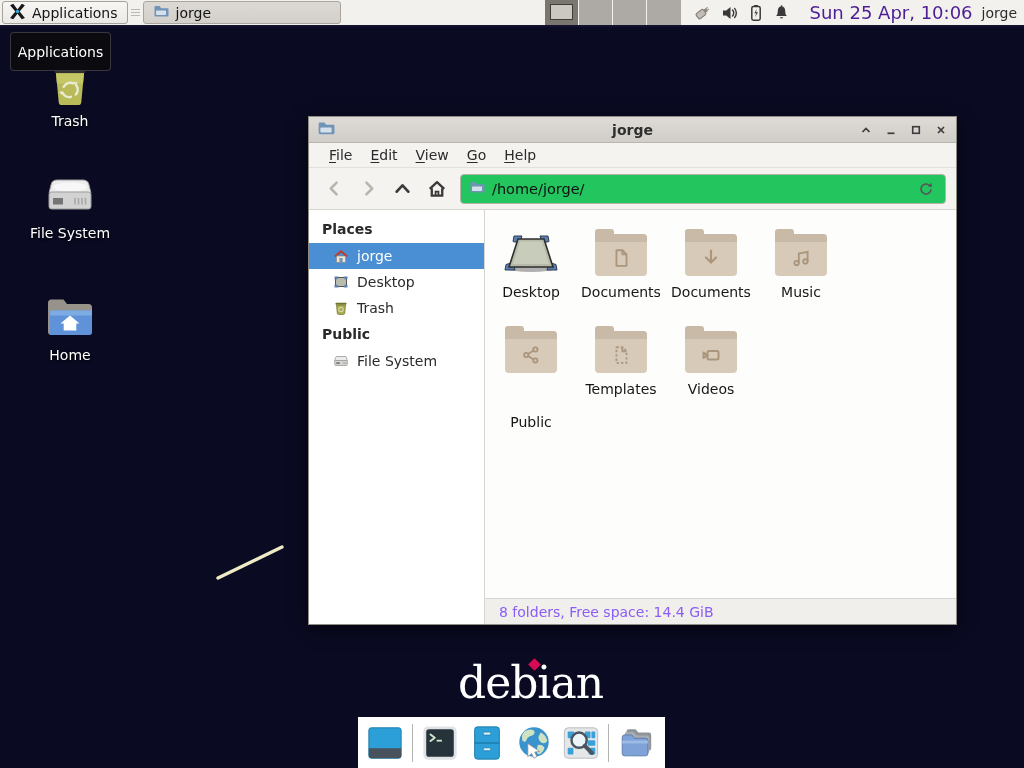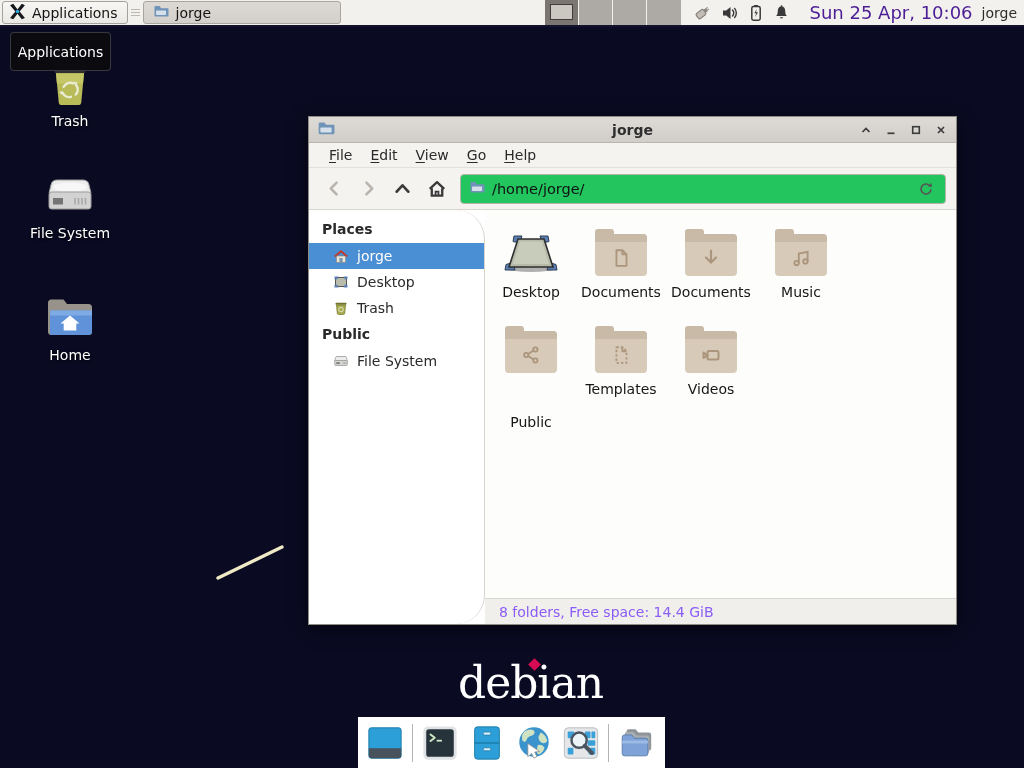--- a/index.html
+++ b/index.html
@@ -50,21 +50,21 @@
   .wc{width:14px;height:14px;display:flex;align-items:center;justify-content:center;}
   .menubar{height:25px;background:#f5f3f0;display:flex;align-items:center;padding-left:11px;border-bottom:1px solid #e3dfda;}
   .menu-item{padding:0 9px;font-size:14px;color:#2a2a2a;line-height:25px;}
   .toolbar{height:42px;background:#f5f3f0;display:flex;align-items:center;padding:0 10px;gap:3px;border-bottom:1px solid #d8d4cf;}
   .nav-btn{width:31px;height:30px;display:flex;align-items:center;justify-content:center;}
   .path-entry{flex:1;height:30px;margin-left:5px;background:#22c55e;border:1px solid #b6b2ac;border-radius:4px;
        display:flex;align-items:center;padding:0 8px;gap:7px;}
   .path-input{flex:1;border:none;outline:none;font-size:14.5px;color:#111;background:transparent;font-family:inherit;}
   .reload-btn{width:22px;height:22px;display:flex;align-items:center;justify-content:center;}
   .win-body{flex:1;display:flex;min-height:0;}
-  .sidebar{width:176px;border-right:1px solid #d9d5d0;background:#fff;padding-top:6px;border-radius:29px;}
+  .sidebar{width:176px;border-right:1px solid #d9d5d0;background:#fff;padding-top:6px;}
   .side-header{font-weight:bold;font-size:14px;color:#2a2a2a;padding:5px 0 6px 13px;}
   .side-item{height:26px;display:flex;align-items:center;gap:8px;padding-left:24px;font-size:14px;color:#2a2a2a;}
   .side-item svg{flex:0 0 auto;}
   .side-item.selected{background:#4a8fd4;color:#ffffff;}
   .main-pane{flex:1;display:flex;flex-direction:column;background:#fdfdfc;}
   .files{flex:1;position:relative;}
   .file-cell{position:absolute;width:90px;display:flex;flex-direction:column;align-items:center;}
   .file-cell .fi{height:52px;display:flex;align-items:flex-end;justify-content:center;}
   .file-label{margin-top:8px;font-size:14px;color:#161616;}
   .folder{width:52px;height:42px;position:relative;background:#d7cab8;border-radius:4px;}

